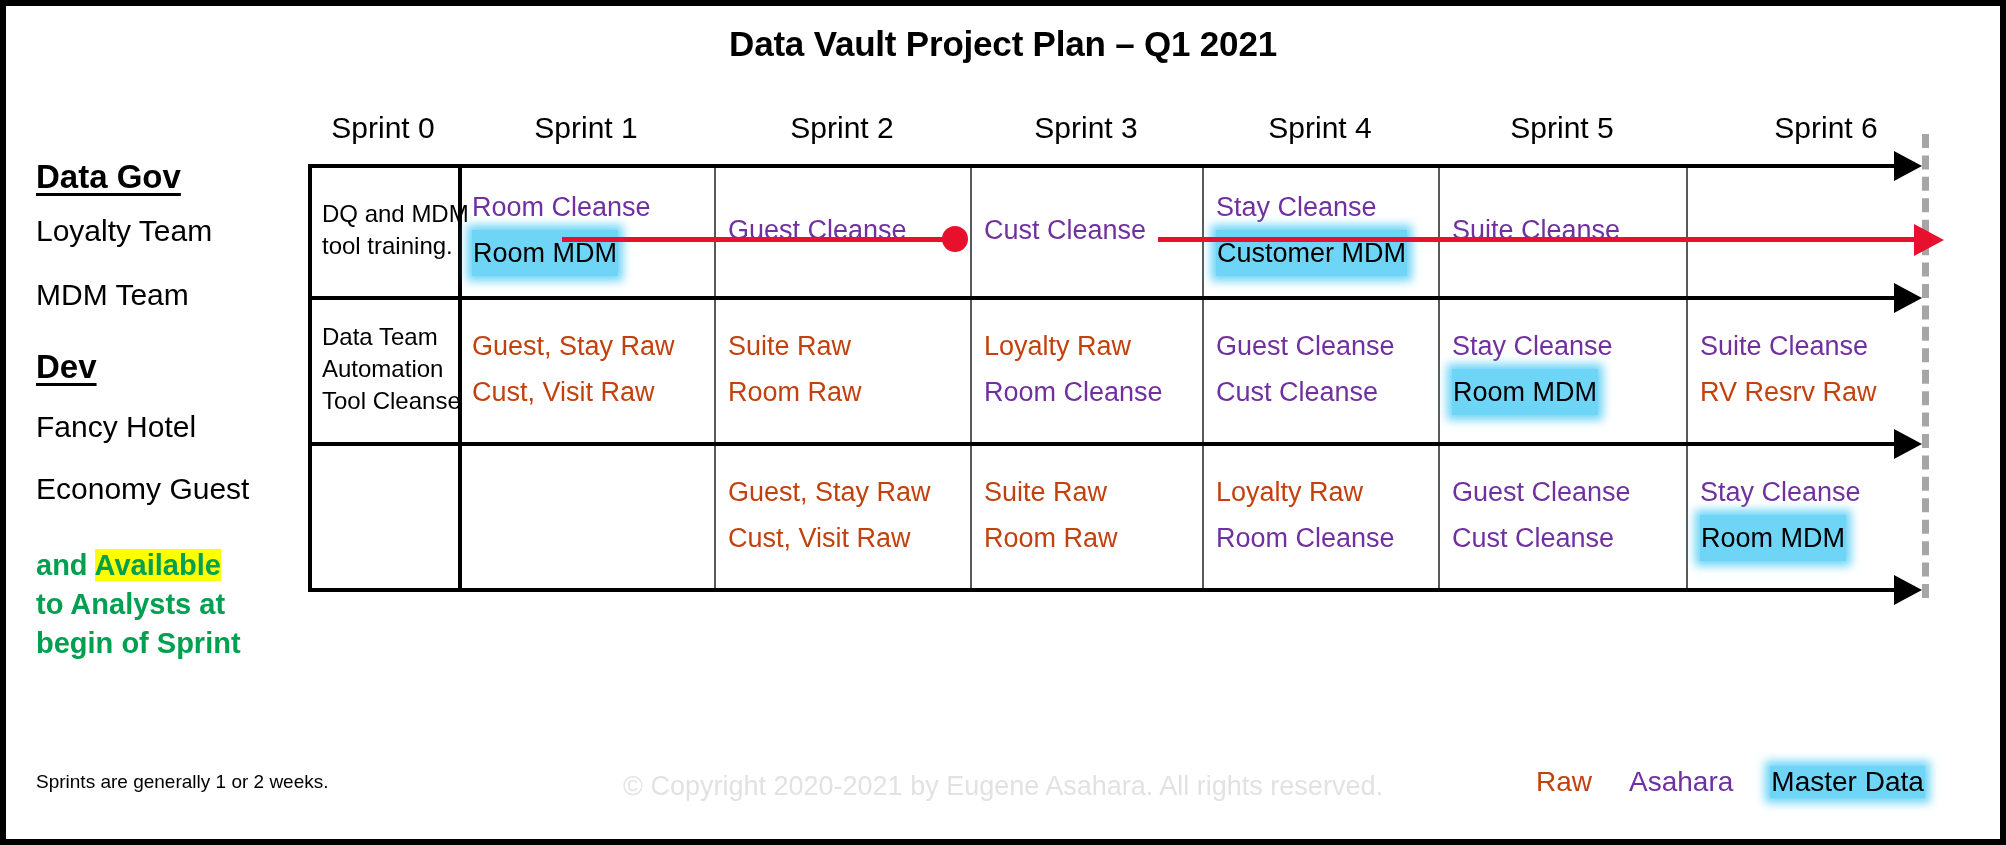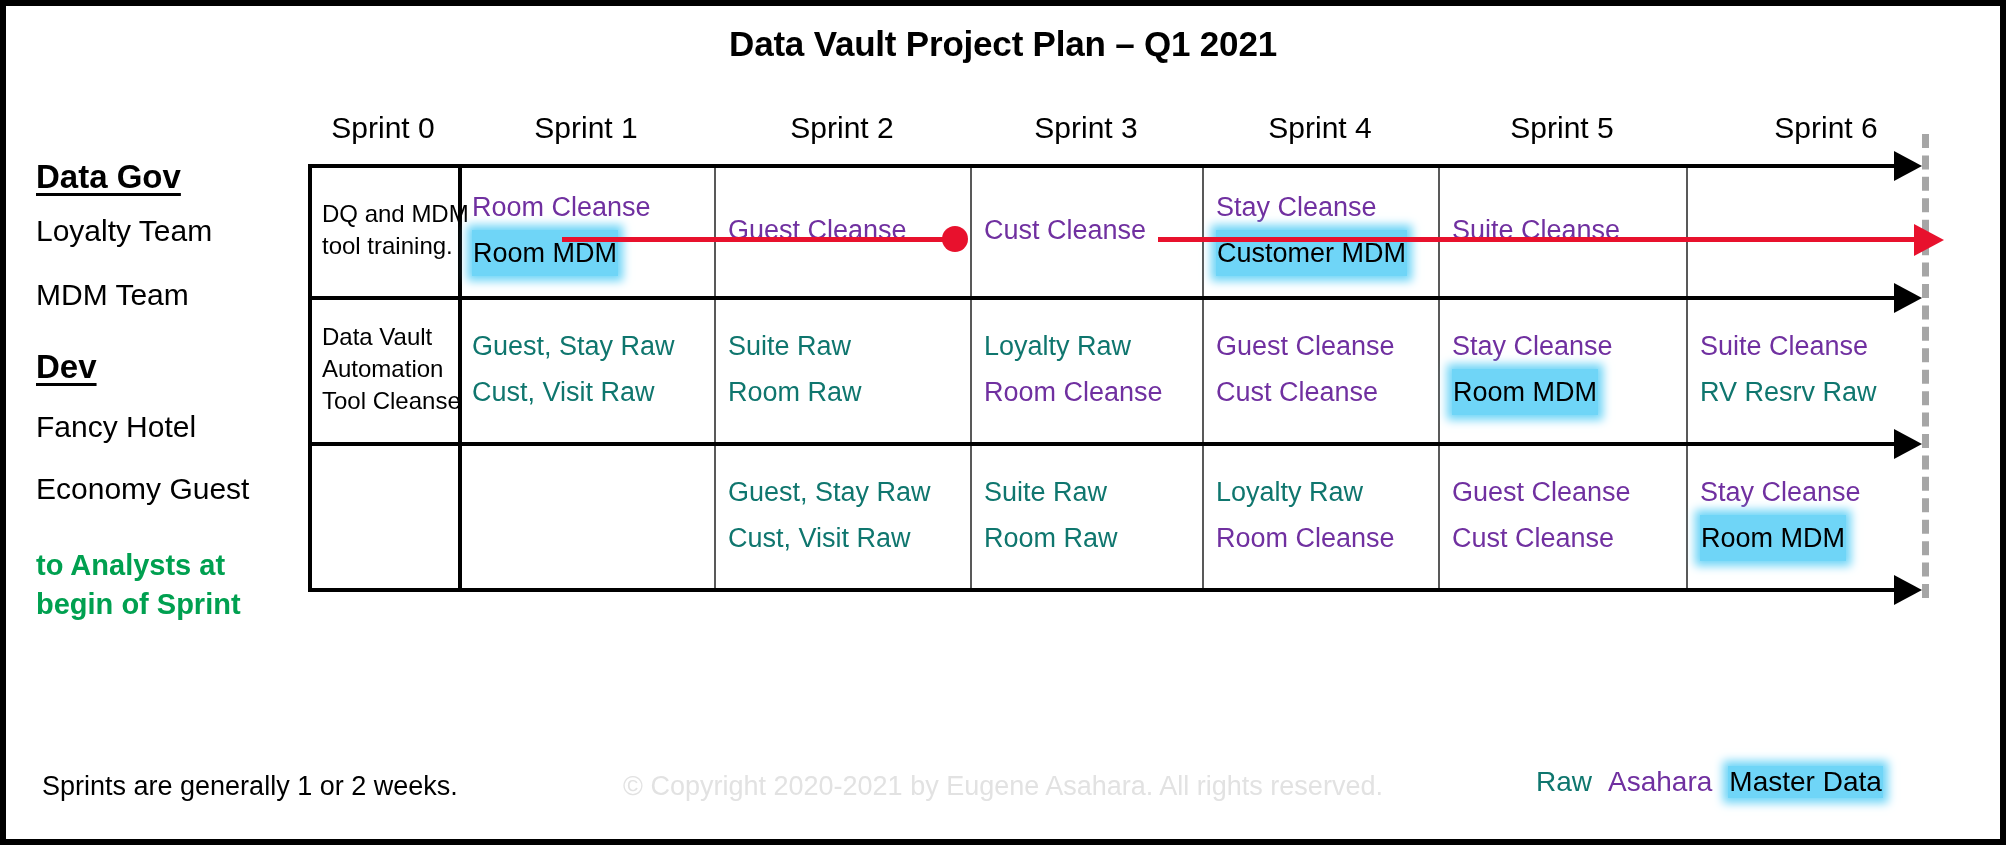--- a/index.html
+++ b/index.html
@@ -95,21 +95,21 @@
   .cell .line {
     font-size: 27px;
     line-height: 1.72;
     white-space: nowrap;
   }
   .cell.sprint0 .line {
     font-size: 24px;
     line-height: 1.34;
     color: #000000;
   }
-  .raw     { color: #0f766e; }
+  .raw     { color: #c2410c; }
   .cleanse { color: #7030a0; }
   .mdm {
     color: #000000;
     display: inline-block;
     background: #6fd5f7;
     box-shadow: 0 0 9px 5px #6fd5f7;
     padding: 0 1px;
   }
   .mdm-wrap { white-space: nowrap; }
 
@@ -157,40 +157,40 @@
     width: 0;
     height: 0;
     border-top: 16px solid transparent;
     border-bottom: 16px solid transparent;
     border-left: 30px solid #e8112d;
   }
 
   
   .footer-note {
     position: absolute;
-    left: 36px;
+    left: 30px;
     top: 765px;
-    font-size: 27px;
+    font-size: 19px;
     color: #000000;
   }
   .copyright {
     position: absolute;
     left: 0;
     top: 765px;
     width: 100%;
     text-align: center;
     font-size: 27px;
     color: #e2e2e2;
   }
   .legend {
     position: absolute;
     top: 760px;
     display: flex;
     align-items: center;
-    gap: 16px;
+    gap: 37px;
     font-size: 28px;
   }
 </style>
 </head>
 <body>
 
 <div id="canvas">
 
   <div class="title">Data Vault Project Plan – Q1 2021</div>
 
@@ -206,20 +206,21 @@
 
   <div class="left-label head" style="top:152px;">Data Gov</div>
   <div class="left-label" style="top:208px;">Loyalty Team</div>
   <div class="left-label" style="top:272px;">MDM Team</div>
 
   <div class="left-label head" style="top:342px;">Dev</div>
   <div class="left-label" style="top:404px;">Fancy Hotel</div>
   <div class="left-label" style="top:466px;">Economy Guest</div>
 
   <div class="green-note">
+    <div><span>and </span><span class="hl-yellow">Available</span></div>
     <div>to Analysts at</div>
     <div>begin of Sprint</div>
   </div>
 
   <div class="grid">
     <div id="grid-lines">
         <div class="vline heavy" style="left: 150px; height: 424px;"></div>
         <div class="vline" style="left: 406px; height: 424px;"></div>
         <div class="vline" style="left: 662px; height: 424px;"></div>
         <div class="vline" style="left: 894px; height: 424px;"></div>
@@ -253,21 +254,21 @@
         </div>
         <div class="cell" style="left: 894px; top: 0px; width: 236px; height: 132px;">
           <div class="line cleanse">Stay Cleanse</div>
           <div class="line mdm-wrap"><span class="mdm">Customer MDM</span></div>
         </div>
         <div class="cell" style="left: 1130px; top: 0px; width: 248px; height: 132px;">
           <div class="line cleanse">Suite Cleanse</div>
         </div>
         <div class="cell" style="left: 1378px; top: 0px; width: 280px; height: 132px;"></div>
         <div class="cell sprint0" style="left: 0px; top: 132px; width: 150px; height: 146px;">
-          <div class="line">Data Vault</div>
+          <div class="line">Data Team</div>
           <div class="line">Automation</div>
           <div class="line">Tool Cleanse</div>
         </div>
         <div class="cell" style="left: 150px; top: 132px; width: 256px; height: 146px;">
           <div class="line raw">Guest, Stay Raw</div>
           <div class="line raw">Cust, Visit Raw</div>
         </div>
         <div class="cell" style="left: 406px; top: 132px; width: 256px; height: 146px;">
           <div class="line raw">Suite Raw</div>
           <div class="line raw">Room Raw</div>

